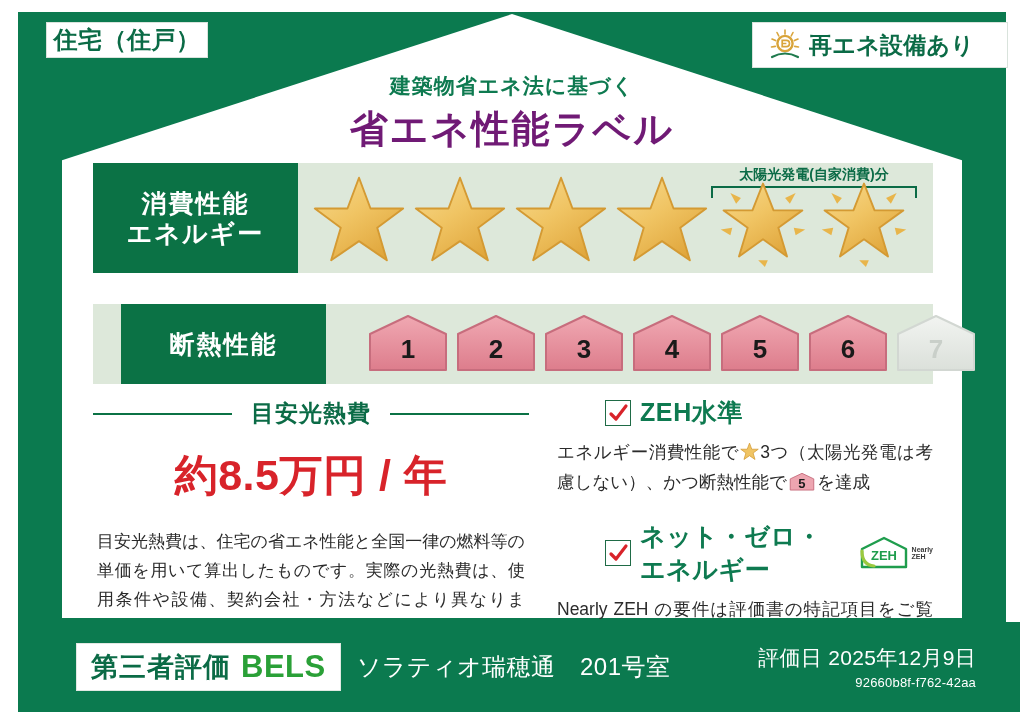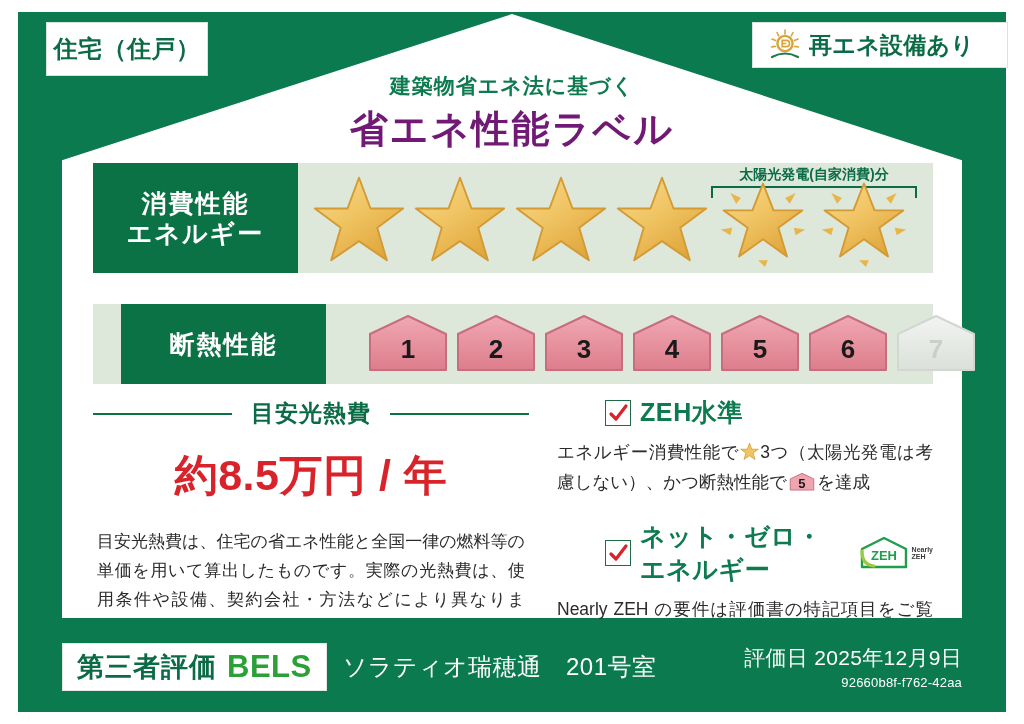--- a/index.html
+++ b/index.html
@@ -33,21 +33,21 @@
     left: 62px; top: 14px;
     width: 900px; height: 604px;
     background: #ffffff;
     clip-path: polygon(0% 24.2%, 50% 0%, 100% 24.2%, 100% 100%, 0% 100%);
   }
 
   
   .tag-dwelling {
     position: absolute;
     left: 46px; top: 22px;
-    width: 162px; height: 54px;
+    width: 162px; height: 36px;
     background: #ffffff;
     border: 1px solid #d9e3dc;
     display: flex; align-items: center; justify-content: center;
   }
   .tag-dwelling span {
     color: #0b6b46;
     font-size: 24px;
     font-weight: bold;
     letter-spacing: 0.5px;
   }
@@ -274,21 +274,21 @@
   .zeh-logo svg { width: 52px; height: 36px; display: block; }
   .zeh-logo .zeh-sub {
     margin-left: 2px;
     font-size: 7px; font-weight: bold; color: #3a3a3a;
     line-height: 1.05; text-align: left;
   }
 
   
   .footer {
     position: absolute;
-    left: 18px; top: 622px;
+    left: 32px; top: 622px;
     width: 988px; height: 90px;
     background: #0b7a4f;
     display: flex;
     align-items: center;
   }
   .bels-chip {
     margin-left: 44px;
     background: #ffffff;
     border: 1px solid #e2e8e3;
     height: 48px;

